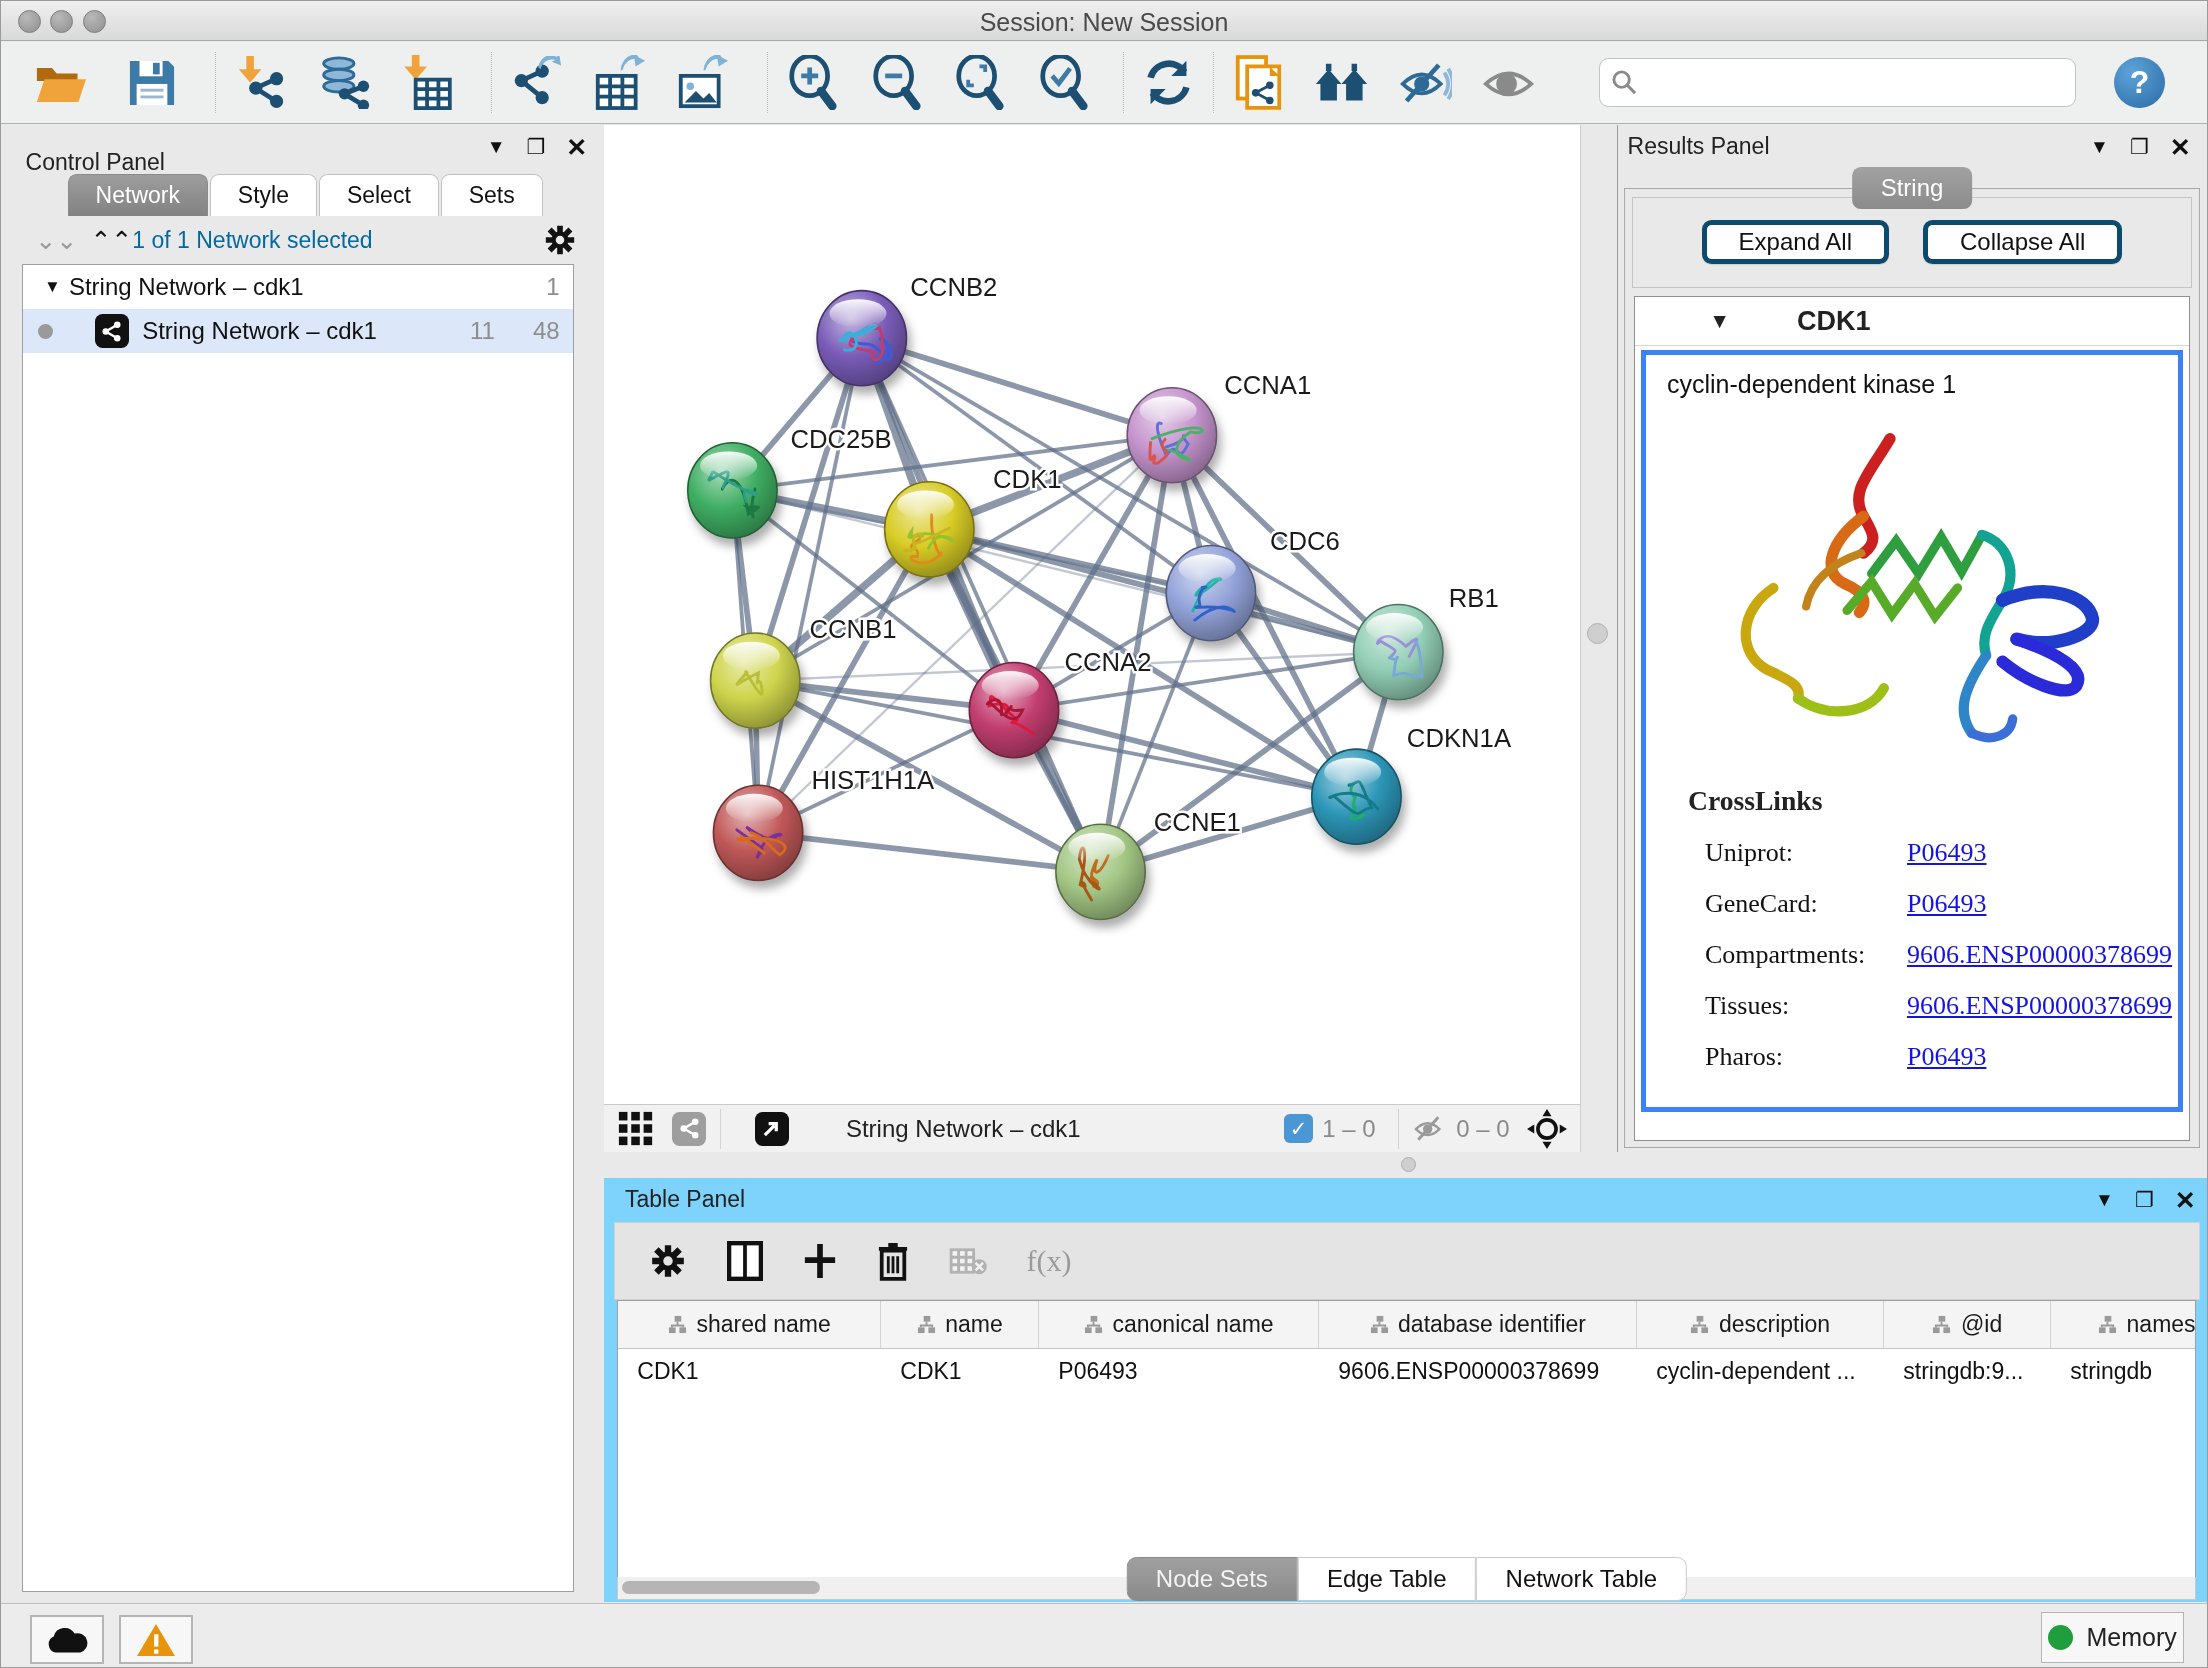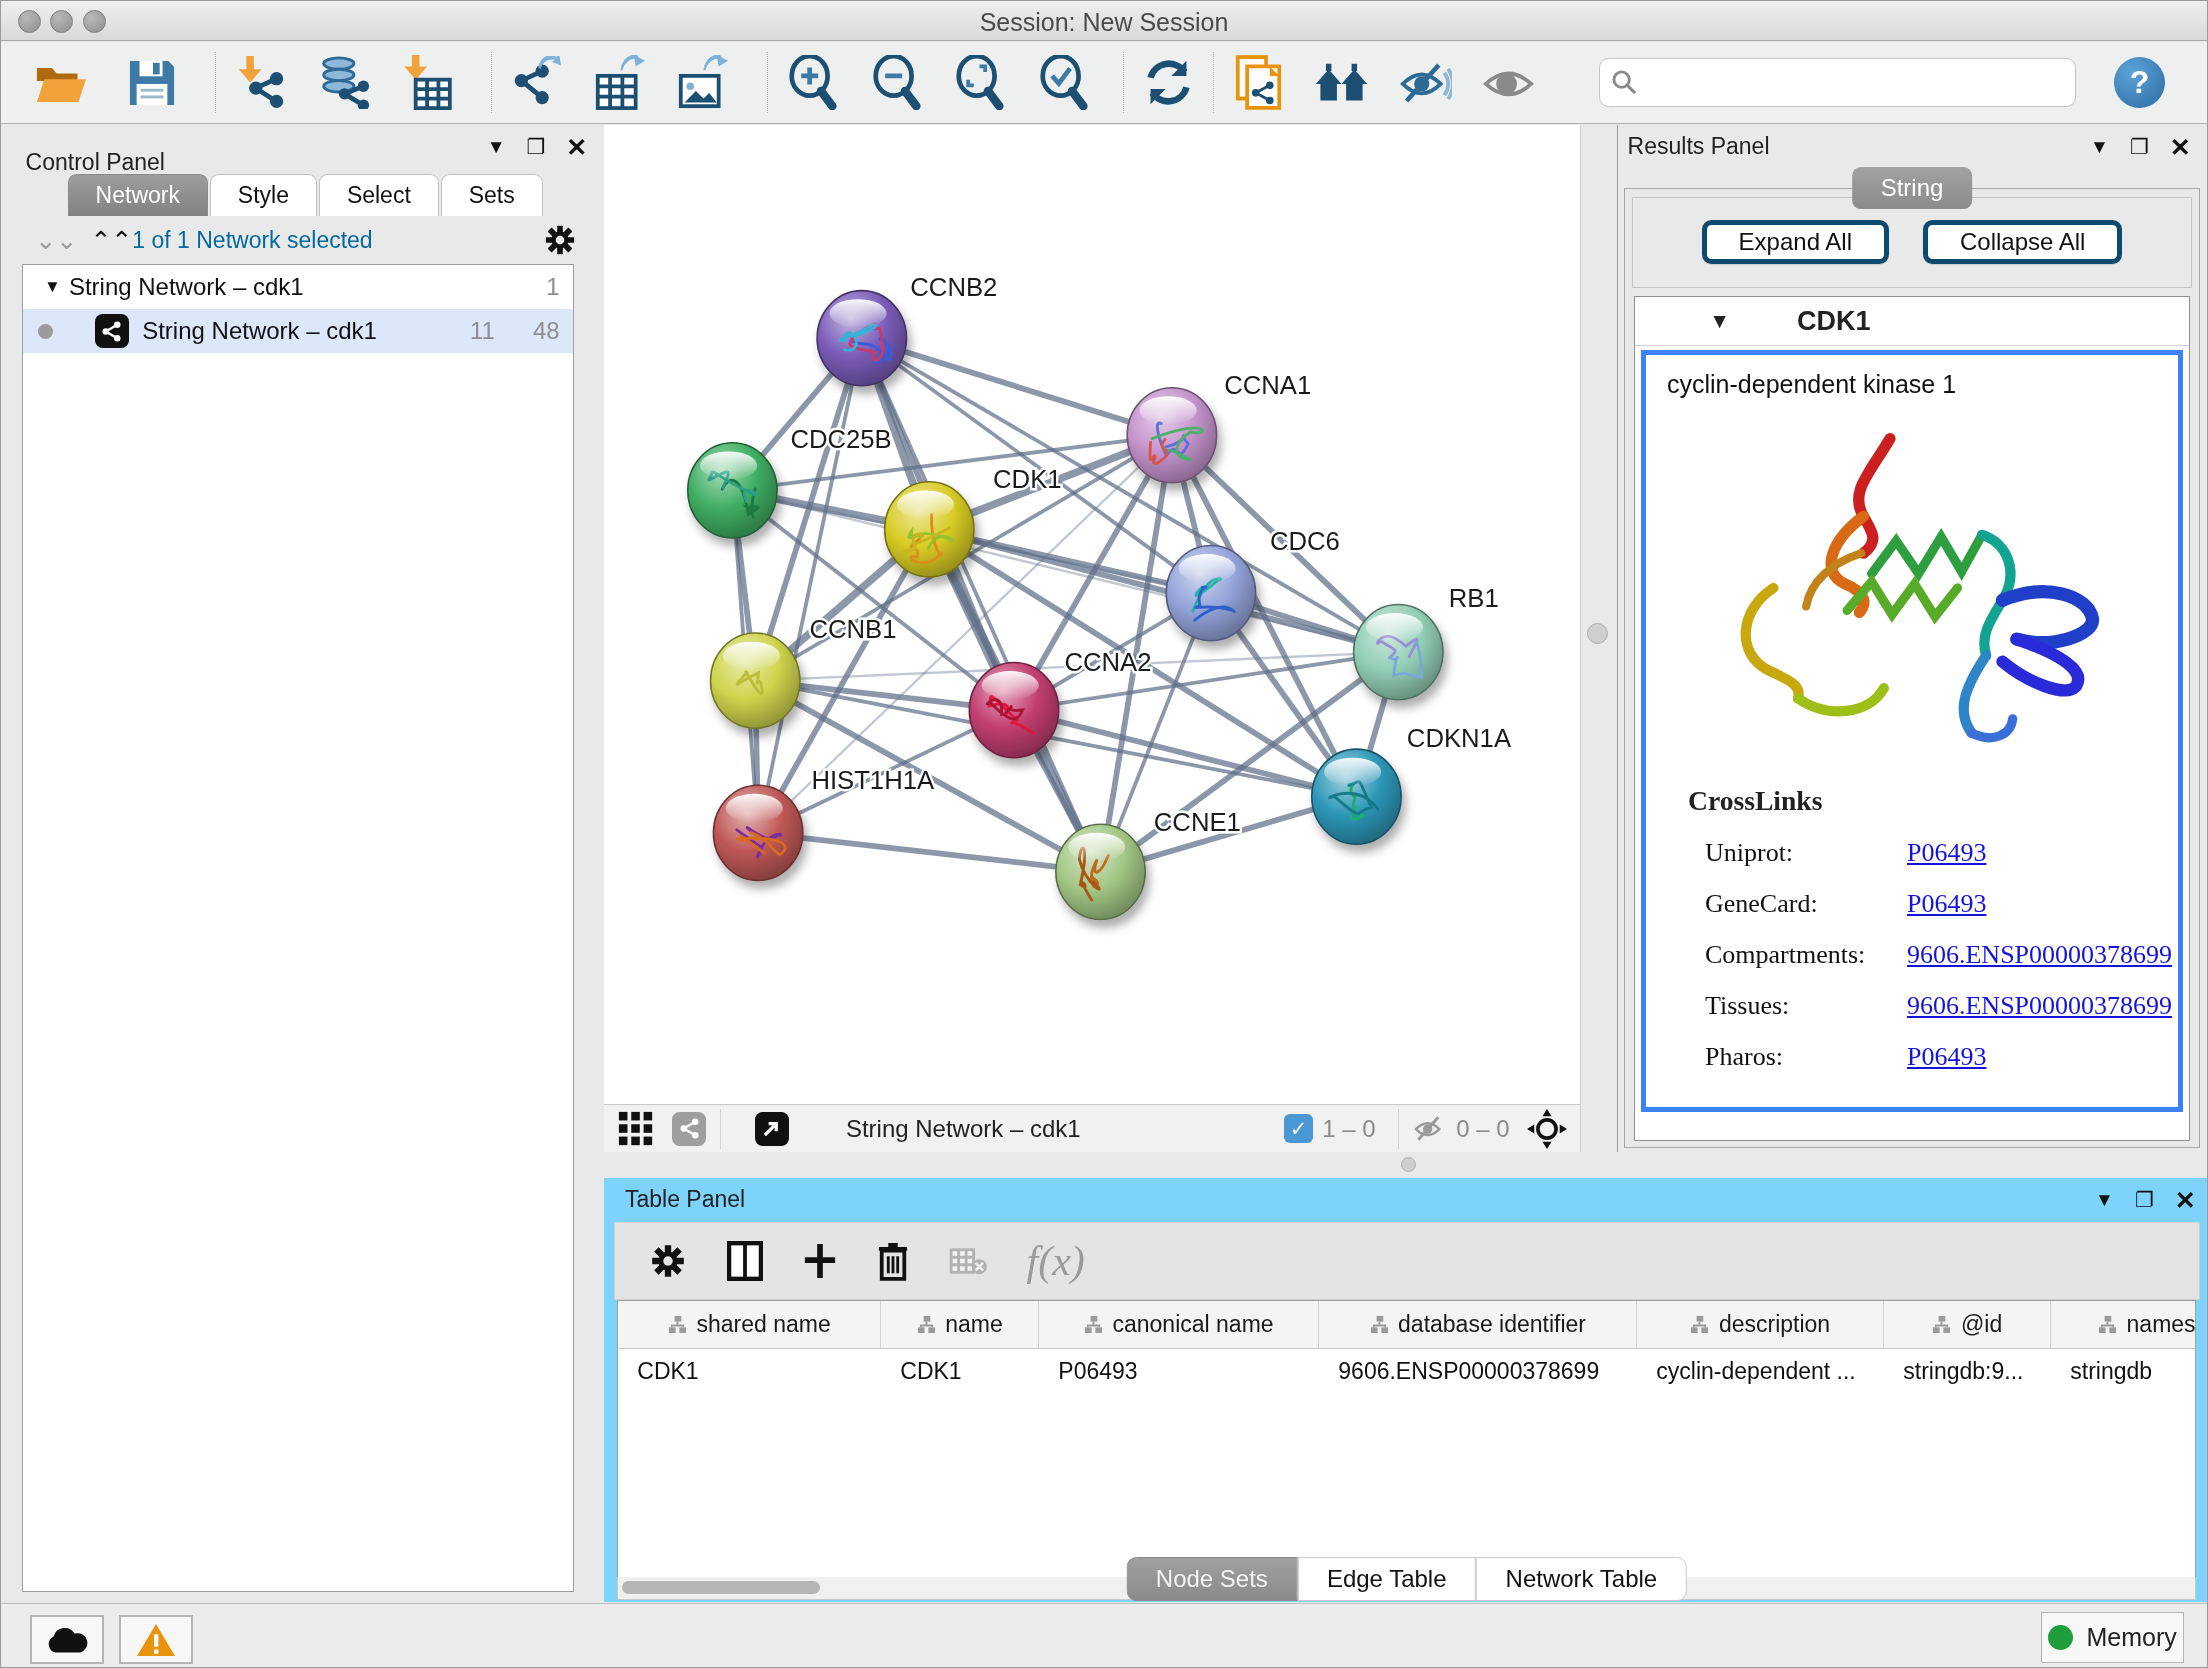--- a/index.html
+++ b/index.html
@@ -86,21 +86,21 @@
   #cl-title{font-size:27.6px;font-weight:bold;}
   .cl-row{display:flex;margin-top:21px;font-size:26px;}
   .cl-label{width:202px;margin-left:17px;color:#111;}
   .cl-link{color:#1414dd;text-decoration:underline;}
   
   #hsplit{position:absolute;left:599px;top:1151px;width:1609px;height:28.5px;background:#e9e9e9;}
   #table-panel{position:absolute;left:603px;top:1177px;width:1605px;height:424px;background:#7dd3fc;}
   #tp-title{position:absolute;left:21px;top:7.6px;}
   #tp-toolbar{position:absolute;left:9.5px;top:44px;right:9.5px;height:78px;background:#e4e4e4;
     border:1px solid #d0d0d0;display:flex;align-items:center;gap:40px;padding-left:34px;}
-  #fx-label{font-family:"Liberation Serif",serif;font-style:italic;font-size:42px;color:#9a9a9a;}
+  #fx-label{font-family:"Liberation Serif",serif;font-size:30px;color:#9a9a9a;}
   #tp-tablebox{position:absolute;left:13.3px;right:13.3px;top:122px;height:278px;background:#fff;
     border:1.9px solid #9f9f9f;overflow:hidden;}
   #tp-headrow{display:flex;height:48px;background:#f4f4f4;border-bottom:1.9px solid #c6c6c6;width:1674px;}
   .th{display:flex;align-items:center;justify-content:center;gap:9.5px;font-size:23px;color:#1a1a1a;
     border-right:1px solid #d2d2d2;flex:0 0 auto;}
   .tr{display:flex;height:44px;width:1674px;}
   .td{font-size:23px;display:flex;align-items:center;padding-left:19px;flex:0 0 auto;color:#111;}
   #tp-hscroll{position:absolute;left:13.3px;right:13.3px;top:399px;height:23px;background:#f0f0f0;
     border:1px solid #c9c9c9;border-top:none;}
   #tp-thumb{position:absolute;left:3.8px;top:3.8px;width:198px;height:13.3px;border-radius:6.7px;background:#b5b5b5;}

